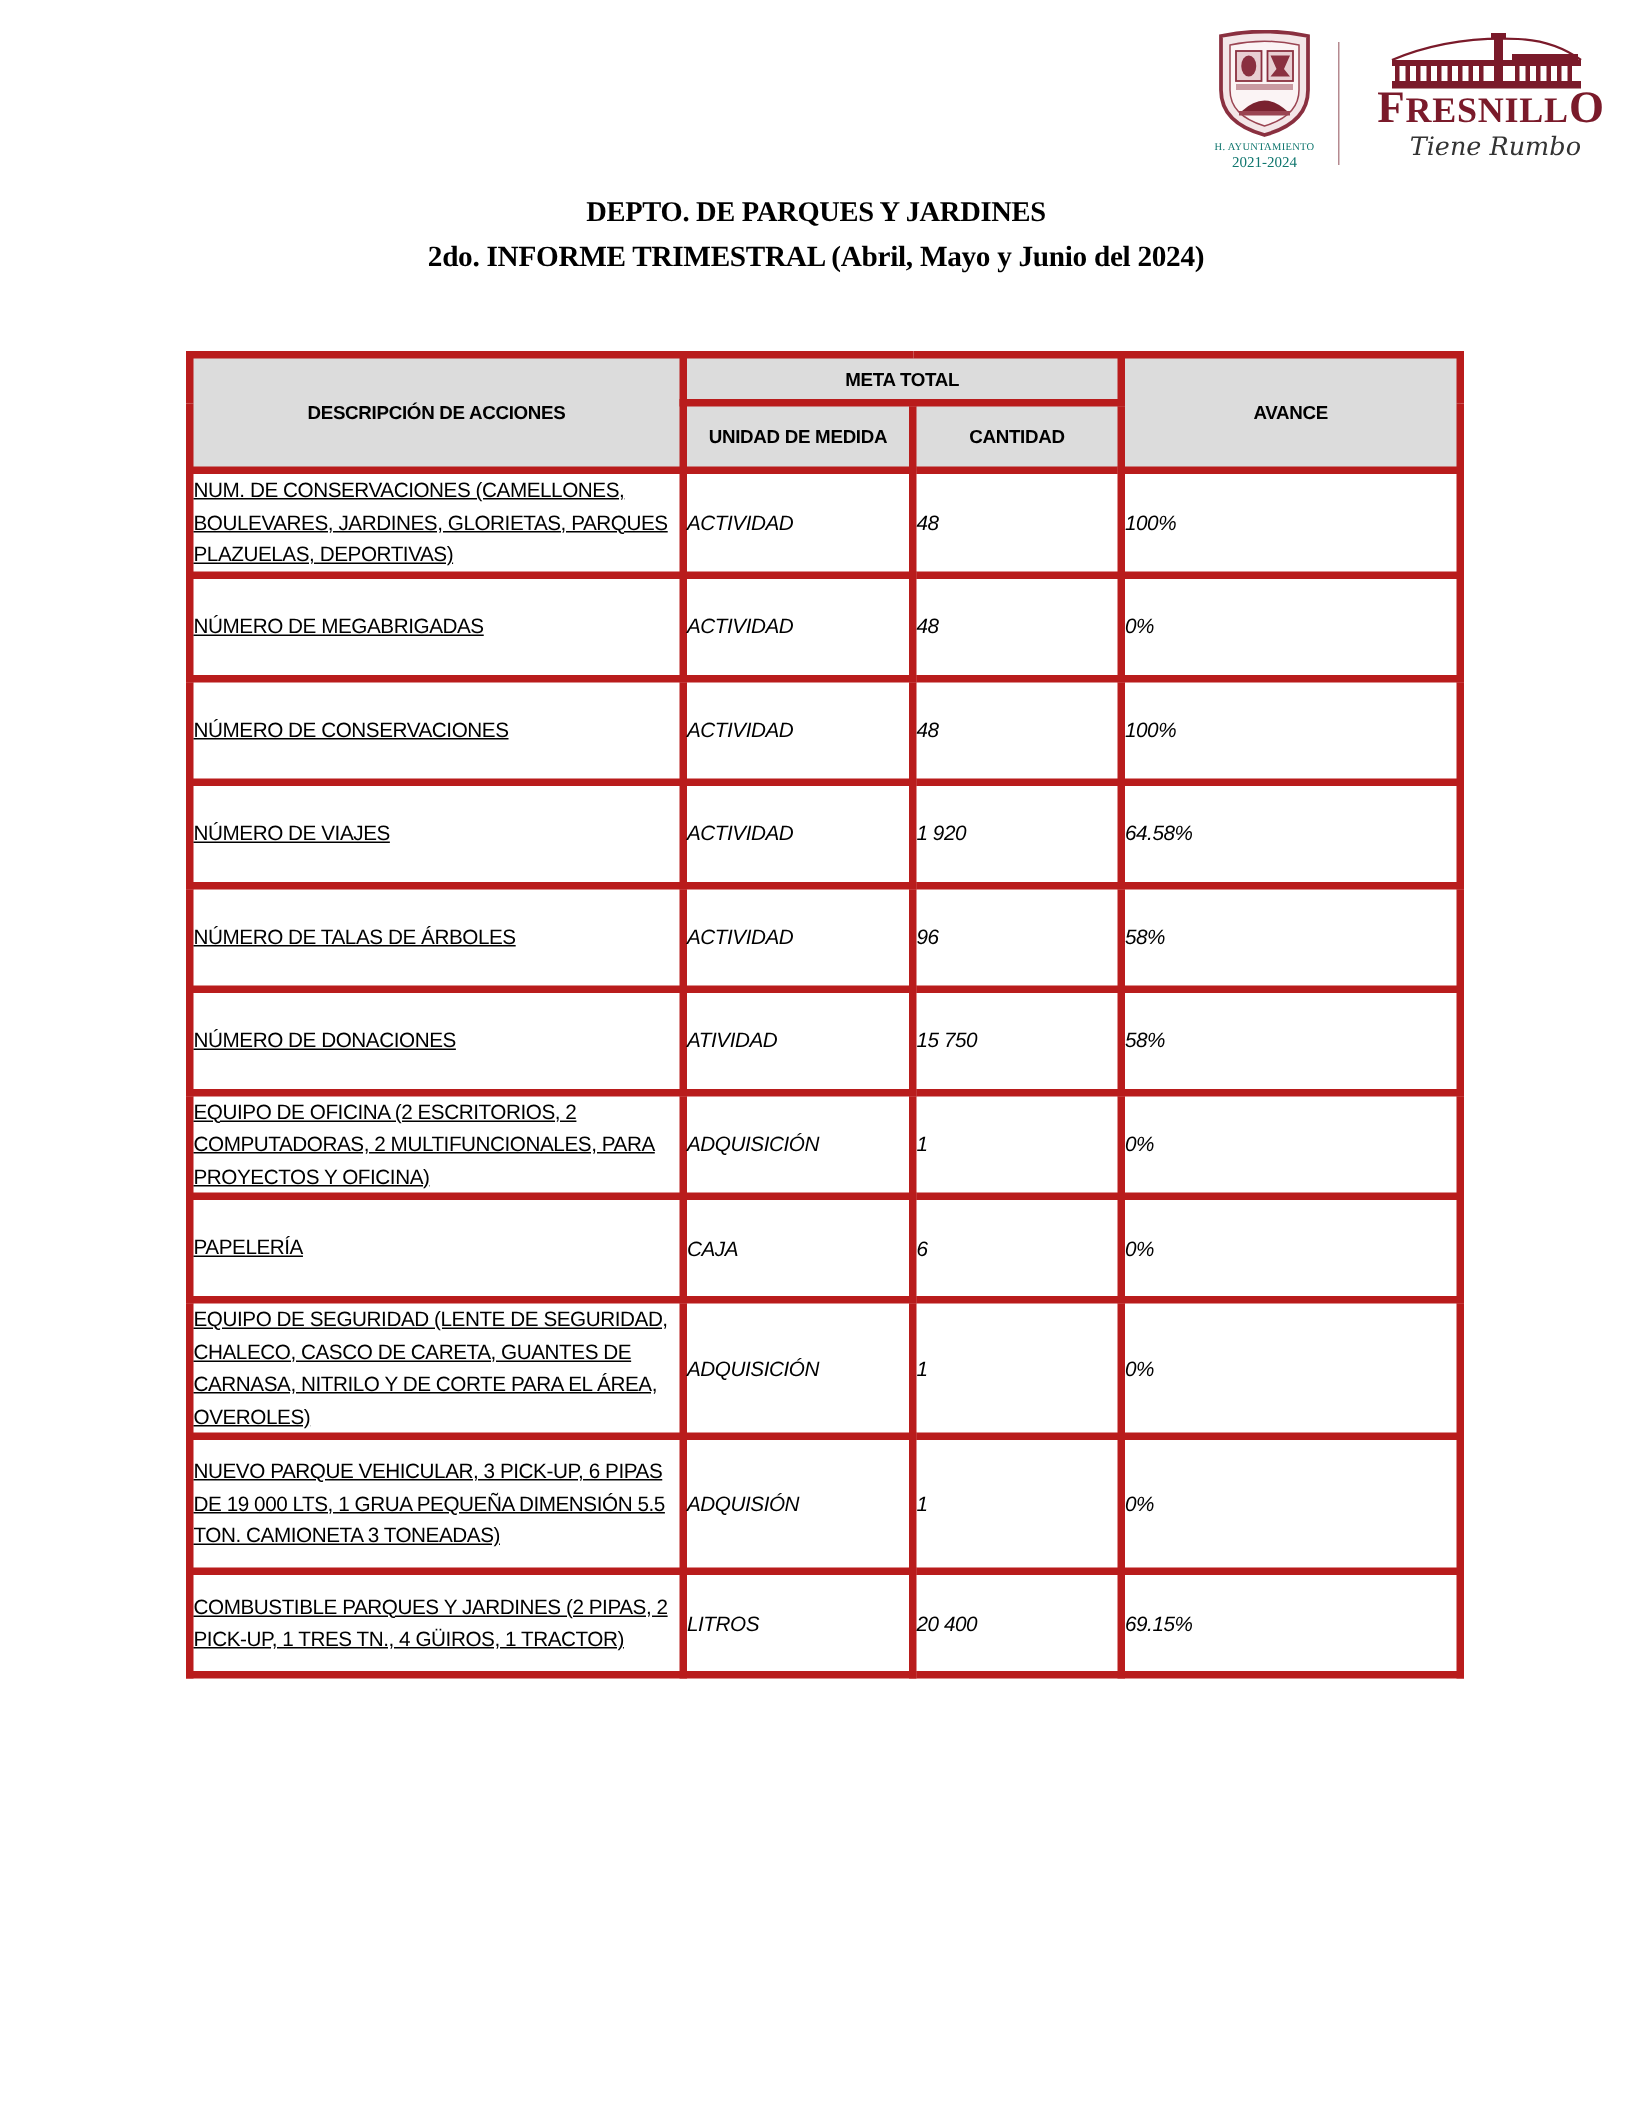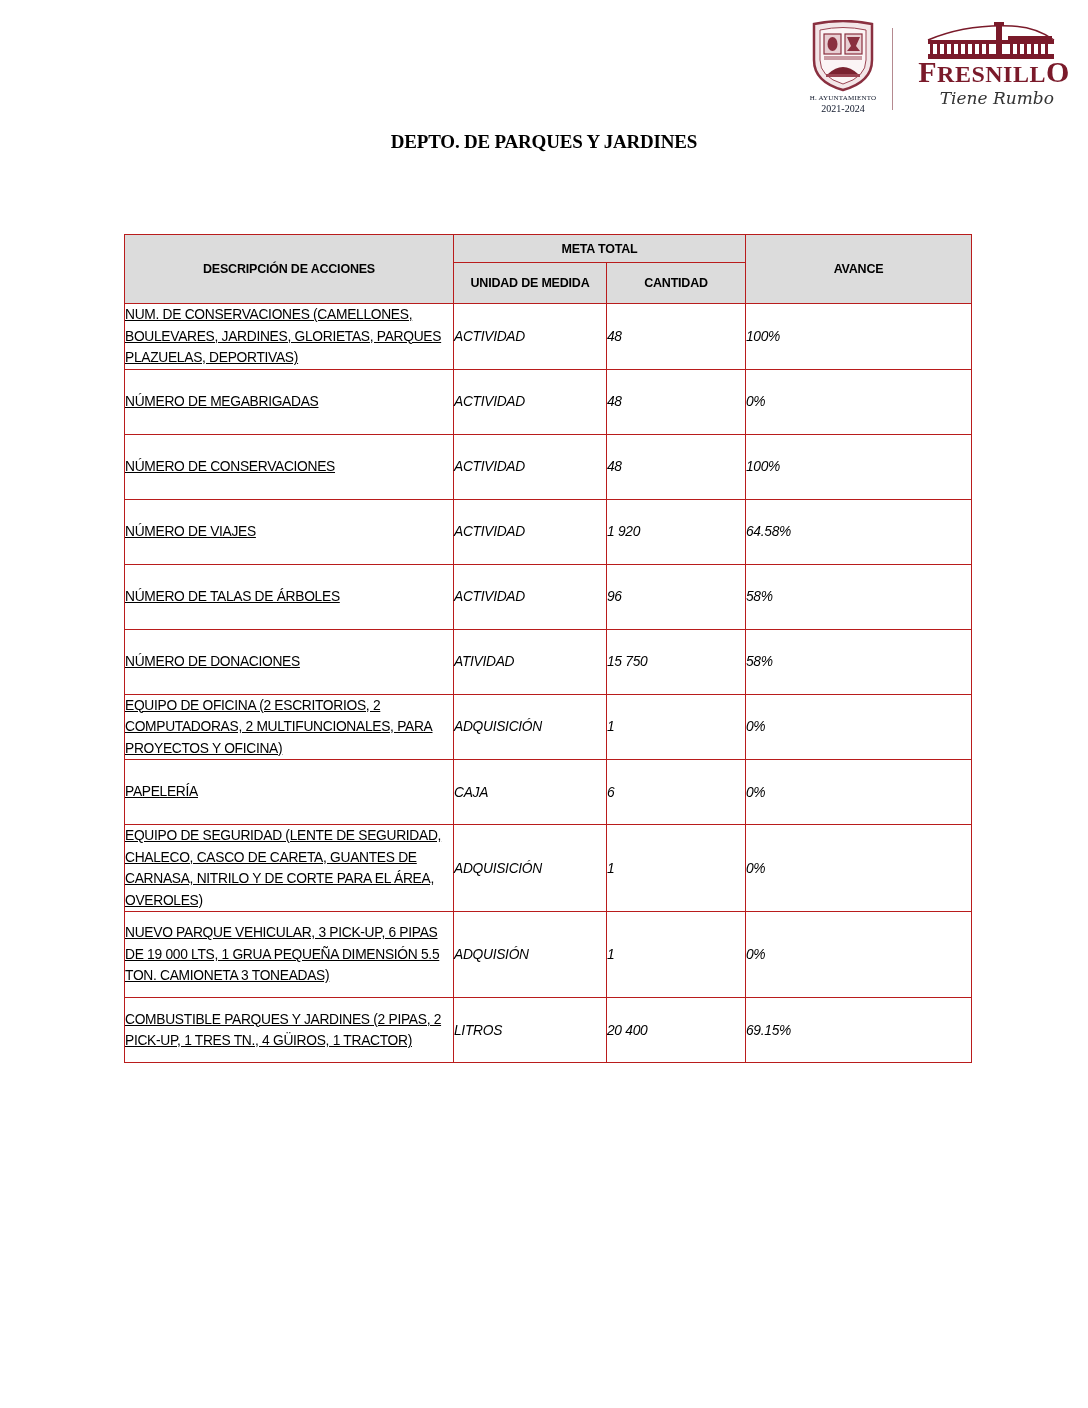--- a/index.html
+++ b/index.html
@@ -2,39 +2,39 @@
 <html><head>
 <meta charset="utf-8">
 <style>
   html, body { margin: 0; padding: 0; background: #ffffff; }
   body { width: 1088px; height: 1408px; position: relative; overflow: hidden; font-family: "Liberation Sans", sans-serif; color: #000; }
 
   
   .logo-area { position: absolute; left: 798px; top: 18px; width: 285px; height: 98px; }
   .crest { position: absolute; left: 4px; top: 2px; width: 82px; height: 94px; }
   .crest-shield { position: absolute; left: 8px; top: 0; width: 66px; height: 72px; }
-  .crest-caption { position: absolute; left: 0; top: 74px; width: 82px; text-align: center; font-family: "Liberation Serif", serif; color: #0f172a; line-height: 9px; }
+  .crest-caption { position: absolute; left: 0; top: 74px; width: 82px; text-align: center; font-family: "Liberation Serif", serif; color: #0f766e; line-height: 9px; }
   .crest-caption .l1 { font-size: 7px; letter-spacing: 0.2px; display: block; }
   .crest-caption .l2 { font-size: 10px; display: block; margin-top: 1px; }
   .logo-divider { position: absolute; left: 94px; top: 10px; width: 1px; height: 82px; background: #b58a90; }
   .fres { position: absolute; left: 104px; top: 0; width: 180px; height: 98px; }
   .fres-svg { position: absolute; left: 24px; top: 2px; width: 130px; height: 40px; }
   .fres-word { position: absolute; left: 4px; top: 38px; width: 176px; text-align: center; font-family: "Liberation Serif", serif; font-weight: bold; color: #7a1a2a; font-size: 30px; letter-spacing: 0.5px; line-height: 32px; }
   .fres-word .small { font-size: 24px; }
   .fres-tag { position: absolute; left: 32px; top: 70px; width: 120px; text-align: right; font-family: "DejaVu Serif", serif; font-style: italic; color: #333; font-size: 17px; line-height: 20px; }
 
   
   .titles { position: absolute; left: 0; top: 128px; width: 1088px; text-align: center; font-family: Liberation Serif, serif; font-weight: bold; }
   .t1 { font-size: 19px; line-height: 28px; letter-spacing: -0.2px; }
   .t2 { font-size: 19.5px; line-height: 32px; letter-spacing: -0.2px; }
   .t3 { font-size: 15.5px; line-height: 22px; letter-spacing: -0.1px; }
 
   
   table.poa { position: absolute; left: 124px; top: 234px; width: 847px; border-collapse: collapse; table-layout: fixed; }
-  table.poa td, table.poa th { border: 1px solid #b91c1c; padding: 0; }
+  table.poa td, table.poa th { border: 5px solid #b91c1c; padding: 0; }
   table.poa th { background: #dcdcdc; font-family: "Liberation Sans", sans-serif; font-weight: bold; font-size: 12.5px; letter-spacing: -0.2px; text-align: center; vertical-align: middle; }
   .col-desc { width: 329px; }
   .col-unit { width: 153px; }
   .col-qty { width: 139px; }
   .col-adv { width: 226px; }
   th.h-meta { height: 27px; }
   th.h-sub { height: 40px; }
   table.poa td { font-family: "Liberation Sans", sans-serif; font-size: 13.8px; letter-spacing: -0.3px; vertical-align: middle; }
   td.desc { text-align: left; padding: 2px 6px; line-height: 21.5px; text-decoration: underline; }
   td.c { text-align: left; font-style: italic; }
@@ -89,20 +89,21 @@
         <rect x="82" y="16" width="44" height="4"></rect>
       </g>
     </svg>
     <div class="fres-word"><span>F</span><span class="small">RESNILL</span><span>O</span></div>
     <div class="fres-tag">Tiene Rumbo</div>
   </div>
 </div>
 
 <div class="titles">
   <div class="t1">DEPTO. DE PARQUES Y JARDINES</div>
+  <div class="t2">2do. INFORME TRIMESTRAL  (Abril, Mayo y Junio del 2024)</div>
 </div>
 
 <table class="poa">
   <colgroup>
     <col class="col-desc">
       <col class="col-unit">
       <col class="col-qty">
       <col class="col-adv">
   </colgroup>
   <thead>

